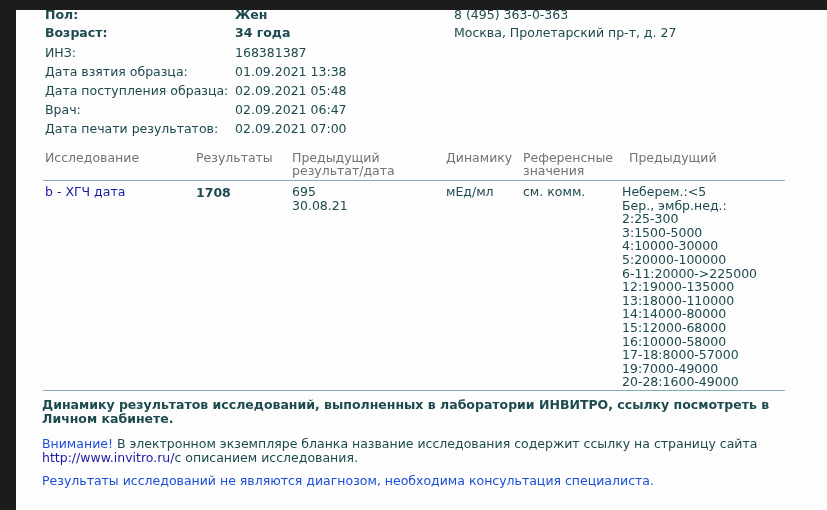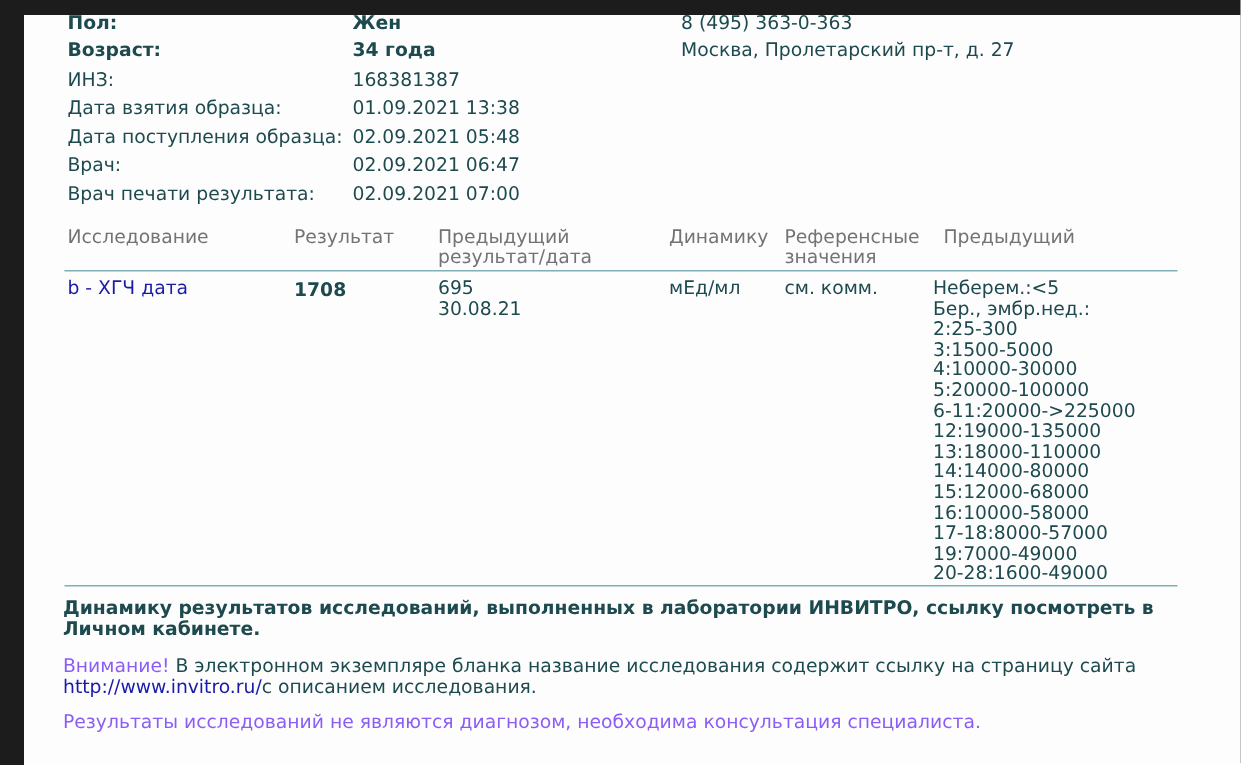--- a/index.html
+++ b/index.html
@@ -15,21 +15,21 @@
     padding-left: 32px;
   }
   .t { position: absolute; font-size: 12.5px; color: #1d4a4e; white-space: nowrap; line-height: 14px; }
   .b { font-weight: bold; }
   .lbl { left: 29px; }
   .val { left: 219px; }
   .right { left: 438px; }
   .hdr { color: #737373; line-height: 13px; }
   .hr { position: absolute; height: 1px; background: #7fb0b8; }
   .link { color: #1a1aa8; }
-  .warn { color: #8b5cf6; }
+  .warn { color: #1d4ed8; }
   .multiline { white-space: pre; }
   .comment { line-height: 13.6px; }
 </style>
 </head>
 <body>
 
 <div class="sheet">
 
   <div>
     <span class="t lbl b" style="top:-2px">Пол:</span>
@@ -43,32 +43,32 @@
 
     <span class="t lbl" style="top:55px">Дата взятия образца:</span>
     <span class="t val" style="top:55px">01.09.2021 13:38</span>
 
     <span class="t lbl" style="top:74px">Дата поступления образца:</span>
     <span class="t val" style="top:74px">02.09.2021 05:48</span>
 
     <span class="t lbl" style="top:93px">Врач:</span>
     <span class="t val" style="top:93px">02.09.2021 06:47</span>
 
-    <span class="t lbl" style="top:112px">Врач печати результата:</span>
+    <span class="t lbl" style="top:112px">Дата печати результатов:</span>
     <span class="t val" style="top:112px">02.09.2021 07:00</span>
   </div>
 
   <div>
     <span class="t right" style="top:-2px">8 (495) 363-0-363</span>
     <span class="t right" style="top:16px">Москва, Пролетарский пр-т, д. 27</span>
   </div>
 
   <div>
     <span class="t hdr" style="left:29px; top:141px">Исследование</span>
-    <span class="t hdr" style="left:180px; top:141px">Результат</span>
+    <span class="t hdr" style="left:180px; top:141px">Результаты</span>
     <span class="t hdr multiline" style="left:276px; top:141px">Предыдущий
 результат/дата</span>
     <span class="t hdr" style="left:430px; top:141px">Динамику</span>
     <span class="t hdr multiline" style="left:507px; top:141px">Референсные
 значения</span>
     <span class="t hdr" style="left:613px; top:141px">Предыдущий</span>
 
     <div class="hr" style="left:27px; top:170px; width:742px"></div>
 
     <div>

